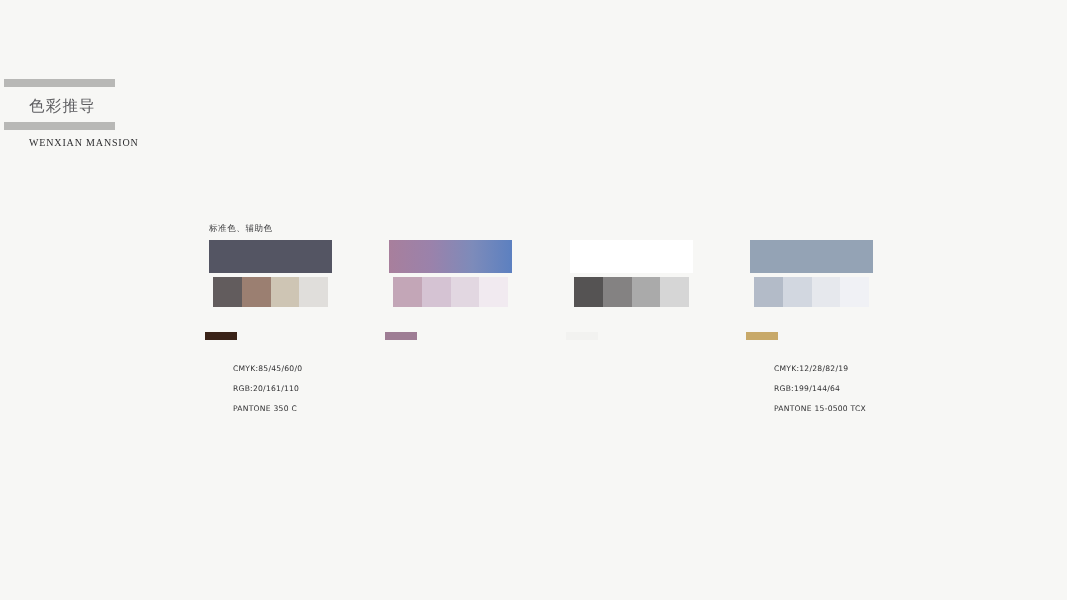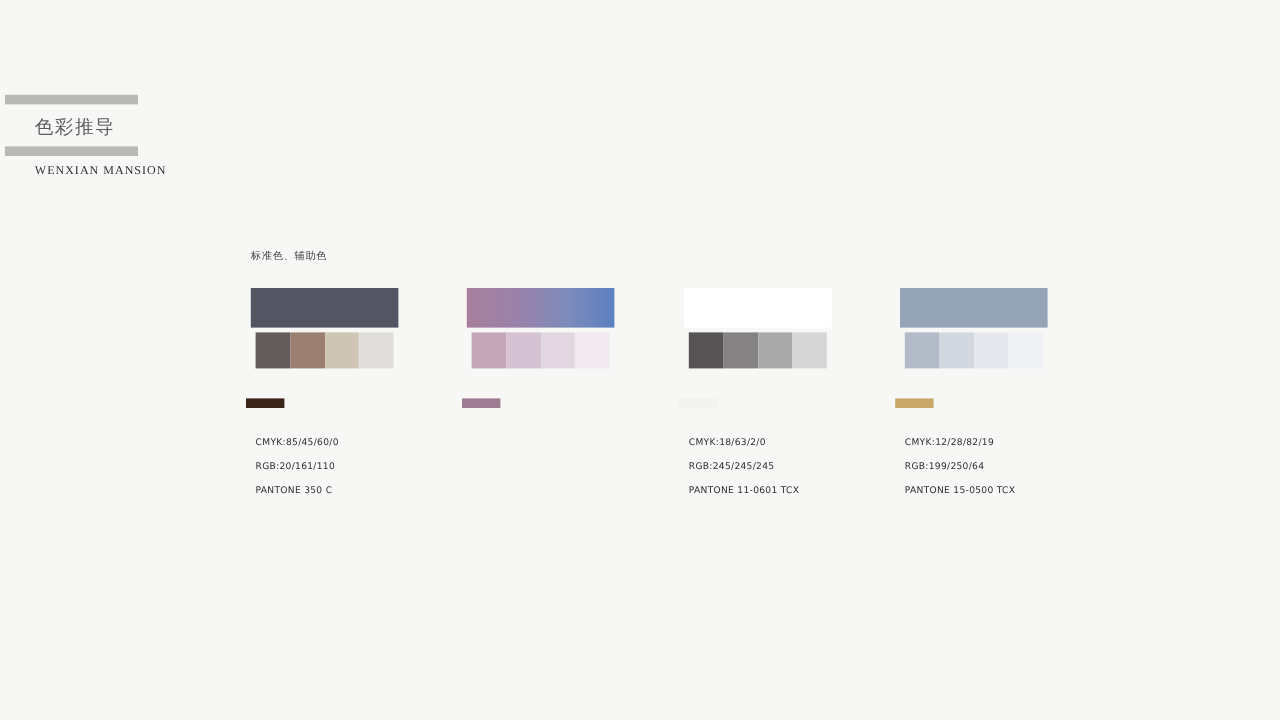--- a/index.html
+++ b/index.html
@@ -60,21 +60,21 @@
   
   .palette-area {
     position: absolute;
     left: 201px;
     top: 200px;
     width: 700px;
   }
   .palette-label {
     position: absolute;
     left: 0;
-    top: 0;
+    top: 15px;
     font-size: 8.5px;
     letter-spacing: 0.6px;
     color: #3c3c3e;
     font-family: "DejaVu Sans", "Liberation Sans", sans-serif;
     white-space: nowrap;
   }
 
   .groups {
     position: absolute;
     top: 32px;
@@ -117,21 +117,21 @@
     top: 119px;
     left: 0;
     width: 150px;
     font-size: 7.6px;
     line-height: 12.1px;
     color: #2f2f31;
     letter-spacing: 0.25px;
     font-family: "DejaVu Sans", "Liberation Sans", sans-serif;
     white-space: nowrap;
   }
-  .specs div { white-space: nowrap; }
+  .specs div { white-space: nowrap; margin-left: 20px; }
 </style>
 </head>
 <body style="background: rgb(247, 247, 245);">
 
 <div class="sidebar">
   <div class="rule rule-top" style="background: rgb(184, 184, 182);"></div>
   <div class="rule rule-bot" style="background: rgb(184, 184, 182);"></div>
   <div class="section-title">色彩推导</div>
   <div class="brand-name">WENXIAN MANSION</div>
 </div>
@@ -170,37 +170,32 @@
 
     <div class="swatch-group g2">
       <div class="band" style="background: rgb(255, 255, 255);"></div>
       <div class="sub-row">
         <div class="sub-swatch" style="background: rgb(85, 83, 83);"></div>
         <div class="sub-swatch" style="background: rgb(132, 130, 130);"></div>
         <div class="sub-swatch" style="background: rgb(170, 170, 170);"></div>
         <div class="sub-swatch" style="background: rgb(214, 214, 214);"></div>
       </div>
       <div class="accent-line" style="background: rgb(242, 242, 240);"></div>
-      <div class="specs">
-        <div>CMYK:18/63/2/0</div>
-        <div>RGB:245/245/245</div>
-        <div>PANTONE 11-0601 TCX</div>
-      </div>
     </div>
 
     <div class="swatch-group g3">
       <div class="band" style="background: rgb(148, 163, 181);"></div>
       <div class="sub-row">
         <div class="sub-swatch" style="background: rgb(179, 187, 200);"></div>
         <div class="sub-swatch" style="background: rgb(210, 215, 224);"></div>
         <div class="sub-swatch" style="background: rgb(230, 232, 237);"></div>
         <div class="sub-swatch" style="background: rgb(240, 241, 245);"></div>
       </div>
       <div class="accent-line" style="background: rgb(200, 169, 105);"></div>
       <div class="specs">
         <div>CMYK:12/28/82/19</div>
-        <div>RGB:199/250/64</div>
+        <div>RGB:199/144/64</div>
         <div>PANTONE 15-0500 TCX</div>
       </div>
     </div>
 
   </div>
 </div>
 
 </body></html>

